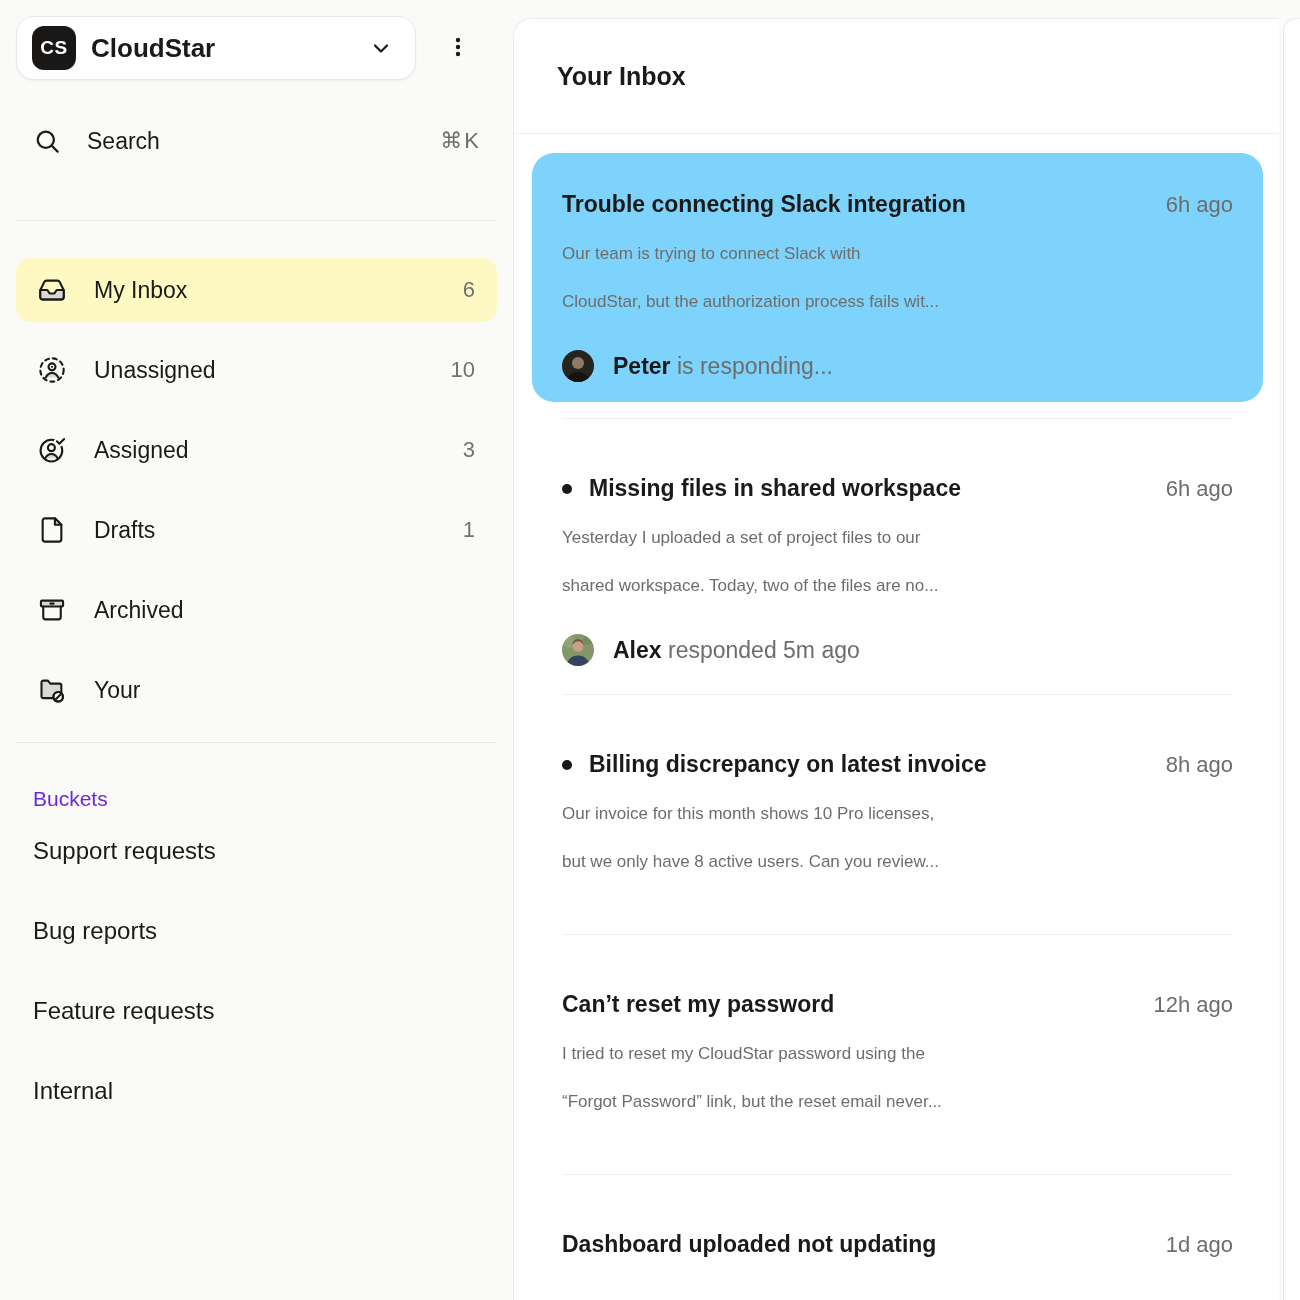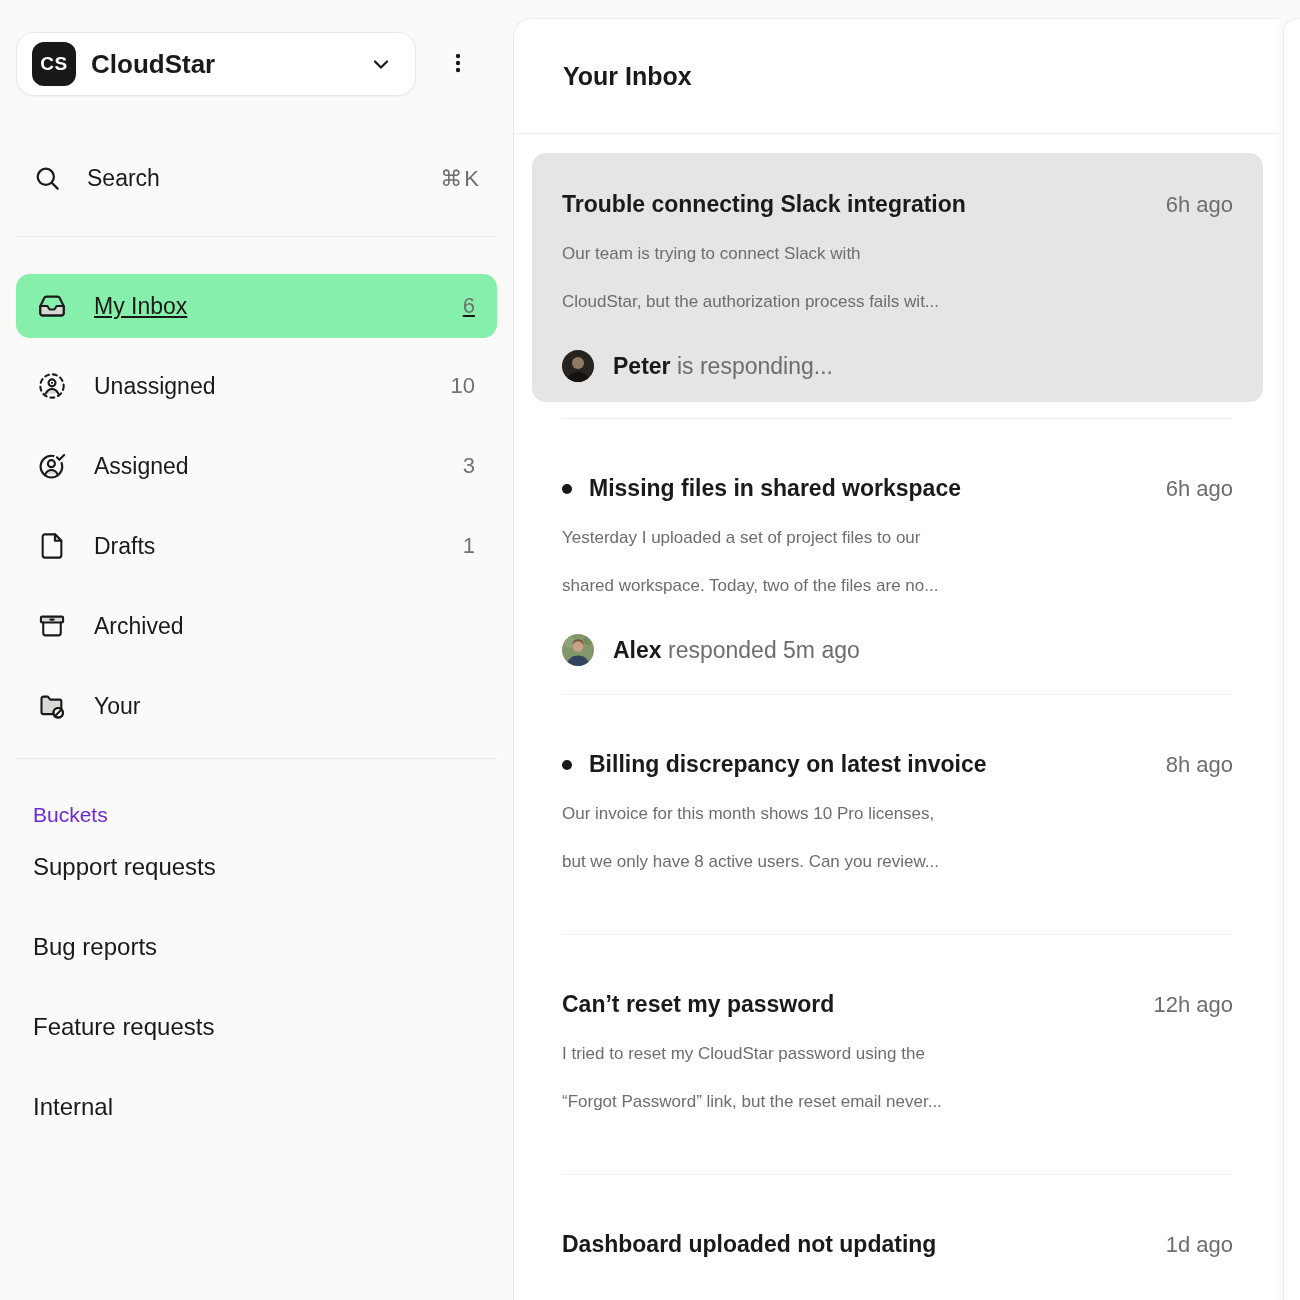--- a/index.html
+++ b/index.html
@@ -6,50 +6,50 @@
   html,body { margin:0; padding:0; }
   body {
     width:1300px; height:1300px; overflow:hidden;
     background:#fafaf8; color:#1b1a18;
     font-family:"Liberation Sans", sans-serif;
   }
   .app { display:flex; width:100%; height:100%; }
 
   
   .sidebar { flex:0 0 513px; width:513px; padding:0 16px; }
-  .sidebar-top { display:flex; align-items:center; margin-top:32px; }
+  .sidebar-top { display:flex; align-items:center; margin-top:16px; }
   .workspace-pill {
     width:400px; height:64px; background:#ffffff;
     border:1px solid #e9e8e4; border-radius:18px;
     display:flex; align-items:center; padding:0 22px 0 15px;
     box-shadow:0 1px 2px rgba(27,26,24,.05); cursor:pointer;
   }
   .logo-badge {
     width:44px; height:44px; border-radius:12px; background:#191817;
     color:#fff; display:flex; align-items:center; justify-content:center;
     font-size:19px; font-weight:700; letter-spacing:.5px;
   }
   .ws-name { margin-left:15px; font-size:26px; font-weight:600; }
   .pill-chevron { margin-left:auto; display:flex; }
   .kebab-btn { margin-left:24px; background:none; border:none; padding:6px; cursor:pointer; display:flex; }
 
-  .search-row { margin-top:48px; height:48px; display:flex; align-items:flex-end; padding:0 16px 0 18px; cursor:pointer; border-radius:12px; }
+  .search-row { margin-top:48px; height:48px; display:flex; align-items:flex-start; padding:0 16px 0 18px; cursor:pointer; border-radius:12px; }
   .search-label { margin-left:26px; font-size:23px; font-weight:500; }
   .search-shortcut { margin-left:auto; font-size:22px; color:#6e6d6a; letter-spacing:2px; }
 
   .hr { height:1px; background:#eceae7; }
   .hr1 { margin-top:44px; }
   .hr2 { margin-top:20px; }
 
   .nav { margin-top:37px; }
   .nav-item {
     height:64px; display:flex; align-items:center; padding:0 22px;
     border-radius:14px; margin-bottom:16px; cursor:pointer;
   }
-  .nav-item.active { background:#86efac;text-decoration:underline; }
+  .nav-item.active { background:#fef9c3; }
   .nav-icon { width:28px; height:28px; display:flex; flex:none; }
   .nav-icon svg { width:28px; height:28px; }
   .nav-label { margin-left:28px; font-size:23px; font-weight:500; }
   .nav-count { margin-left:auto; font-size:22px; color:#73726e; }
 
   .buckets-heading { margin-top:44px; padding-left:17px; font-size:21px; color:#6d28d9; }
   .bucket-item { height:80px; display:flex; align-items:center; padding-left:17px; font-size:24px; font-weight:500; cursor:pointer; }
 
   
   .main-col { flex:1; display:flex; min-width:0; }
@@ -59,26 +59,26 @@
     border-top-left-radius:18px;
   }
   .gap-strip { width:4px; flex:none; }
   .stub {
     width:17px; flex:none; margin-top:18px; background:#ffffff;
     border:1px solid #eceae7; border-right:none; border-bottom:none;
     border-top-left-radius:14px;
   }
 
   .panel-header { height:115px; display:flex; align-items:center; padding-left:33px; border-bottom:1px solid #f1f0ee; }
-  .panel-title { margin:16px; font-size:25px; font-weight:600; }
+  .panel-title { margin:10px; font-size:25px; font-weight:600; }
 
   .conv-list { padding:19px 16px 0 18px; }
   .conv { padding:56px 30px 28px 30px; cursor:pointer; }
   .conv.no-footer { padding-bottom:48px; }
-  .conv.selected { background:#e5e5e5; border-radius:14px; padding:38px 30px 20px 30px; margin-bottom:16px; }
+  .conv.selected { background:#7dd3fc; border-radius:22px; padding:38px 30px 20px 30px; margin-bottom:16px; }
   .conv-head { display:flex; align-items:center; }
   .unread-dot { width:10px; height:10px; border-radius:50%; background:#191817; margin-right:17px; flex:none; }
   .conv-title { font-size:23px; font-weight:600; white-space:nowrap; overflow:hidden; }
   .conv-time { margin-left:auto; padding-left:20px; font-size:22px; color:#6e6d6a; white-space:nowrap; flex:none; }
   .conv-preview { margin-top:12px; font-size:17px; line-height:48px; color:#6e6d6a; }
   .conv-preview div { white-space:nowrap; overflow:hidden; }
   .conv-footer { margin-top:24px; display:flex; align-items:center; font-size:23px; color:#6e6d6a; }
   .avatar { width:32px; height:32px; border-radius:50%; overflow:hidden; margin-right:19px; flex:none; }
   .avatar svg { display:block; }
   .footer-name { font-weight:600; color:#1b1a18; }

